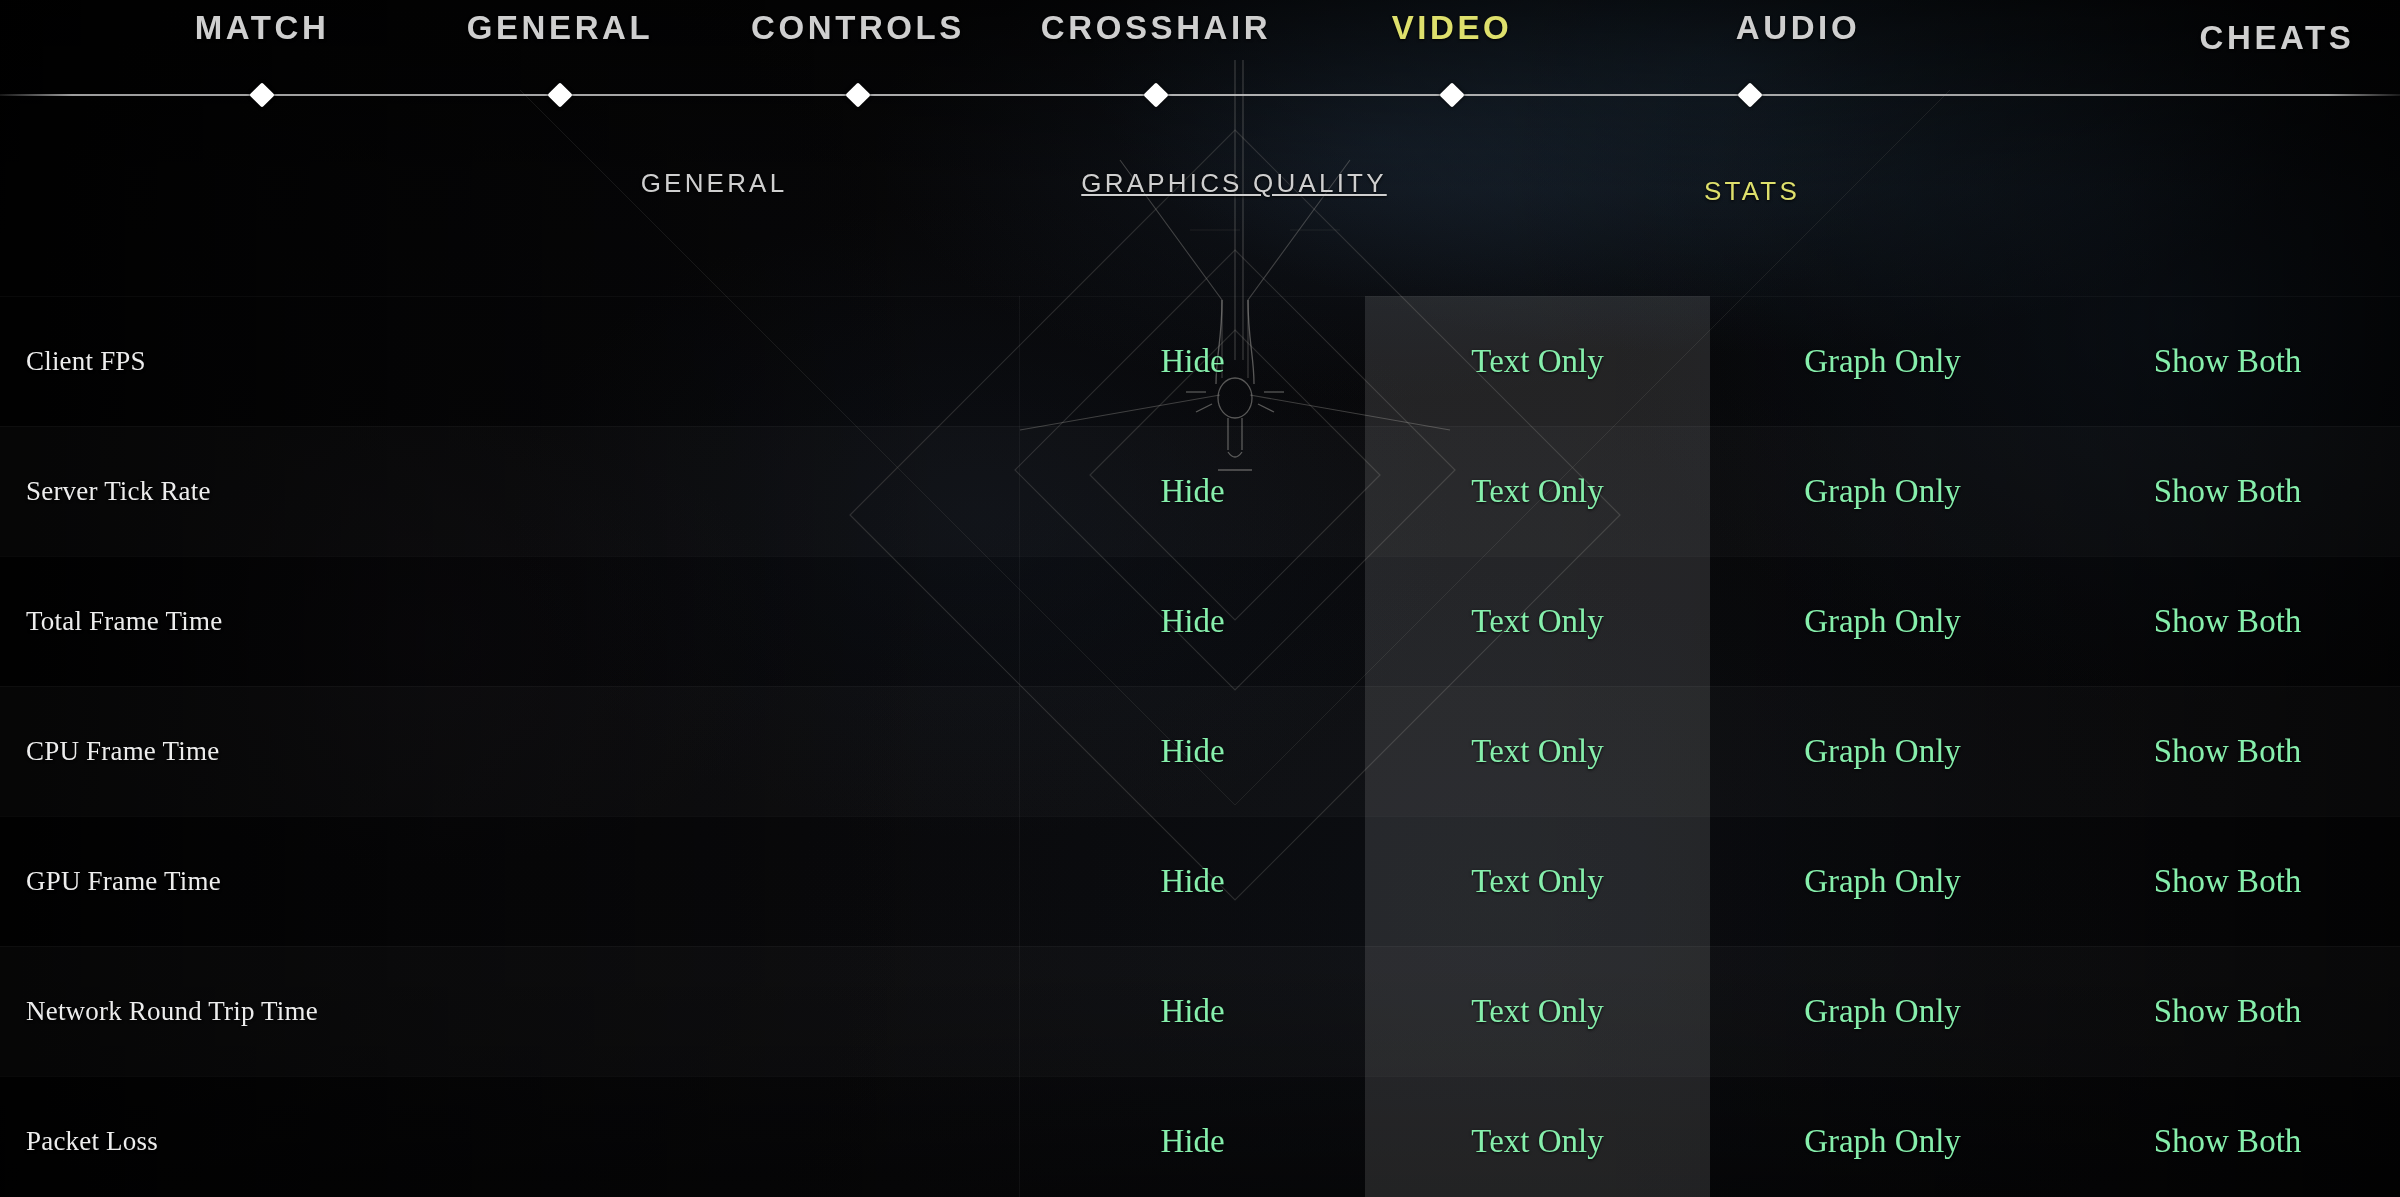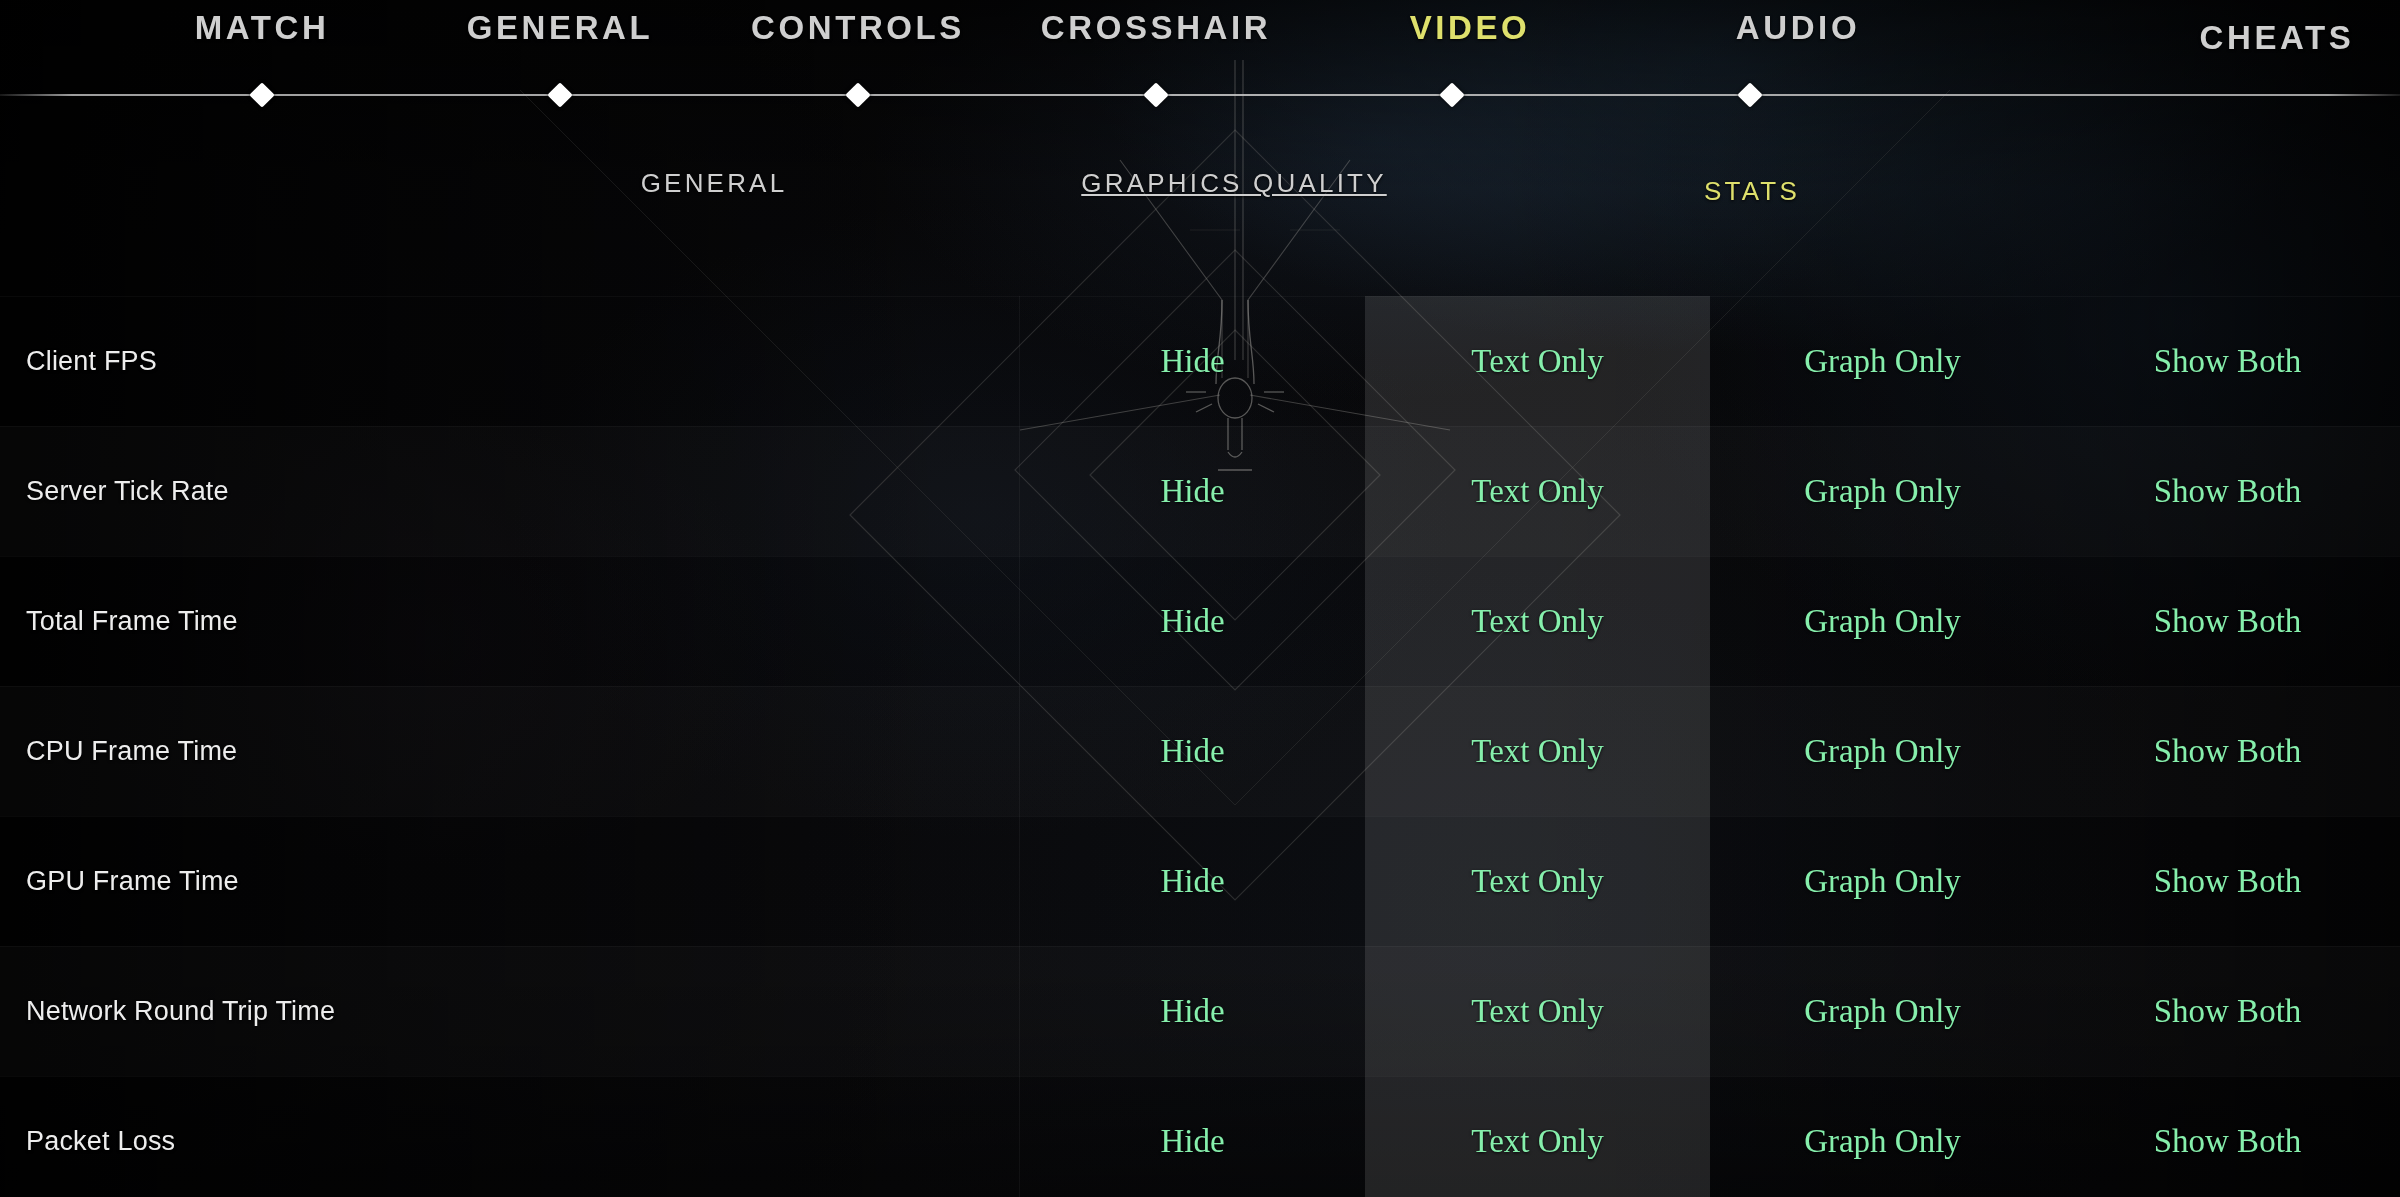--- a/index.html
+++ b/index.html
@@ -36,21 +36,21 @@
   
   #topnav{
     position:absolute;left:0;top:0;width:2400px;height:58px;z-index:5;
     display:flex;align-items:center;
   }
   .nav-item{
     font-size:33px;letter-spacing:3.6px;font-weight:700;
     color:#cfcfcf;white-space:nowrap;cursor:pointer;
     text-shadow:0 1px 3px rgba(0,0,0,.9);
   }
-  .nav-item.active{color:#dee06c;margin-left:18px;}
+  .nav-item.active{color:#dee06c;}
 
   
   #divider{
     position:absolute;left:0;top:94px;width:2400px;height:2px;z-index:5;
     background:linear-gradient(90deg, rgba(150,150,150,.15) 0%, rgba(185,185,185,.85) 3%, rgba(195,195,195,.9) 50%, rgba(185,185,185,.85) 97%, rgba(150,150,150,.15) 100%);
   }
   .marker{
     position:absolute;top:86px;width:18px;height:18px;z-index:6;
     background:#fff;transform:rotate(45deg);
     border-radius:2px;
@@ -73,20 +73,21 @@
   .row{
     position:relative;width:2400px;height:130px;
     display:flex;align-items:center;
   }
   .row.odd  {background:rgba(255,255,255,0.000);}
   .row.even {background:rgba(255,255,255,0.022);}
   .row-label{
     position:absolute;left:26px;top:50%;transform:translateY(-50%);
     font-size:27px;color:#ededed;letter-spacing:.2px;white-space:nowrap;
     text-shadow:0 1px 3px rgba(0,0,0,.9);
+    font-family:Liberation Serif, serif;
   }
   .opts{
     position:absolute;left:1020px;top:0;width:1380px;height:130px;
     display:flex;
   }
   .opt{
     flex:1 1 0;height:130px;
     display:flex;align-items:center;justify-content:center;
     font-size:33px;color:#86efac;white-space:nowrap;cursor:pointer;
     text-shadow:0 1px 3px rgba(0,0,0,.9);

